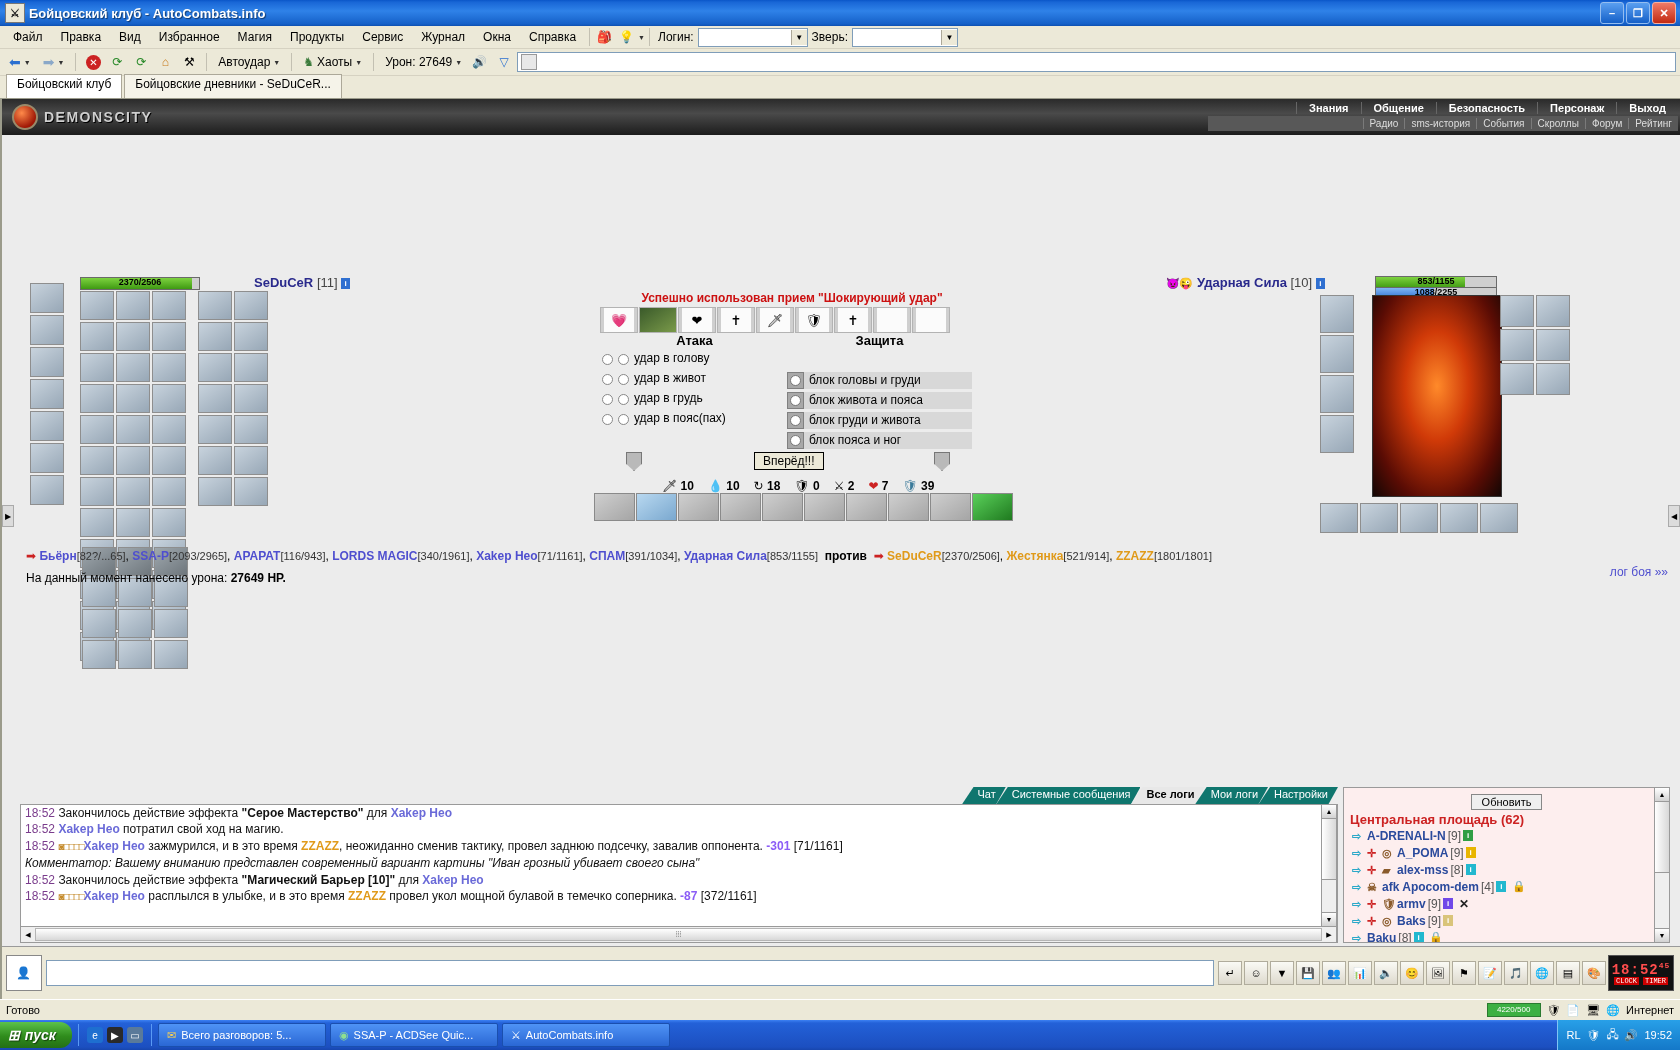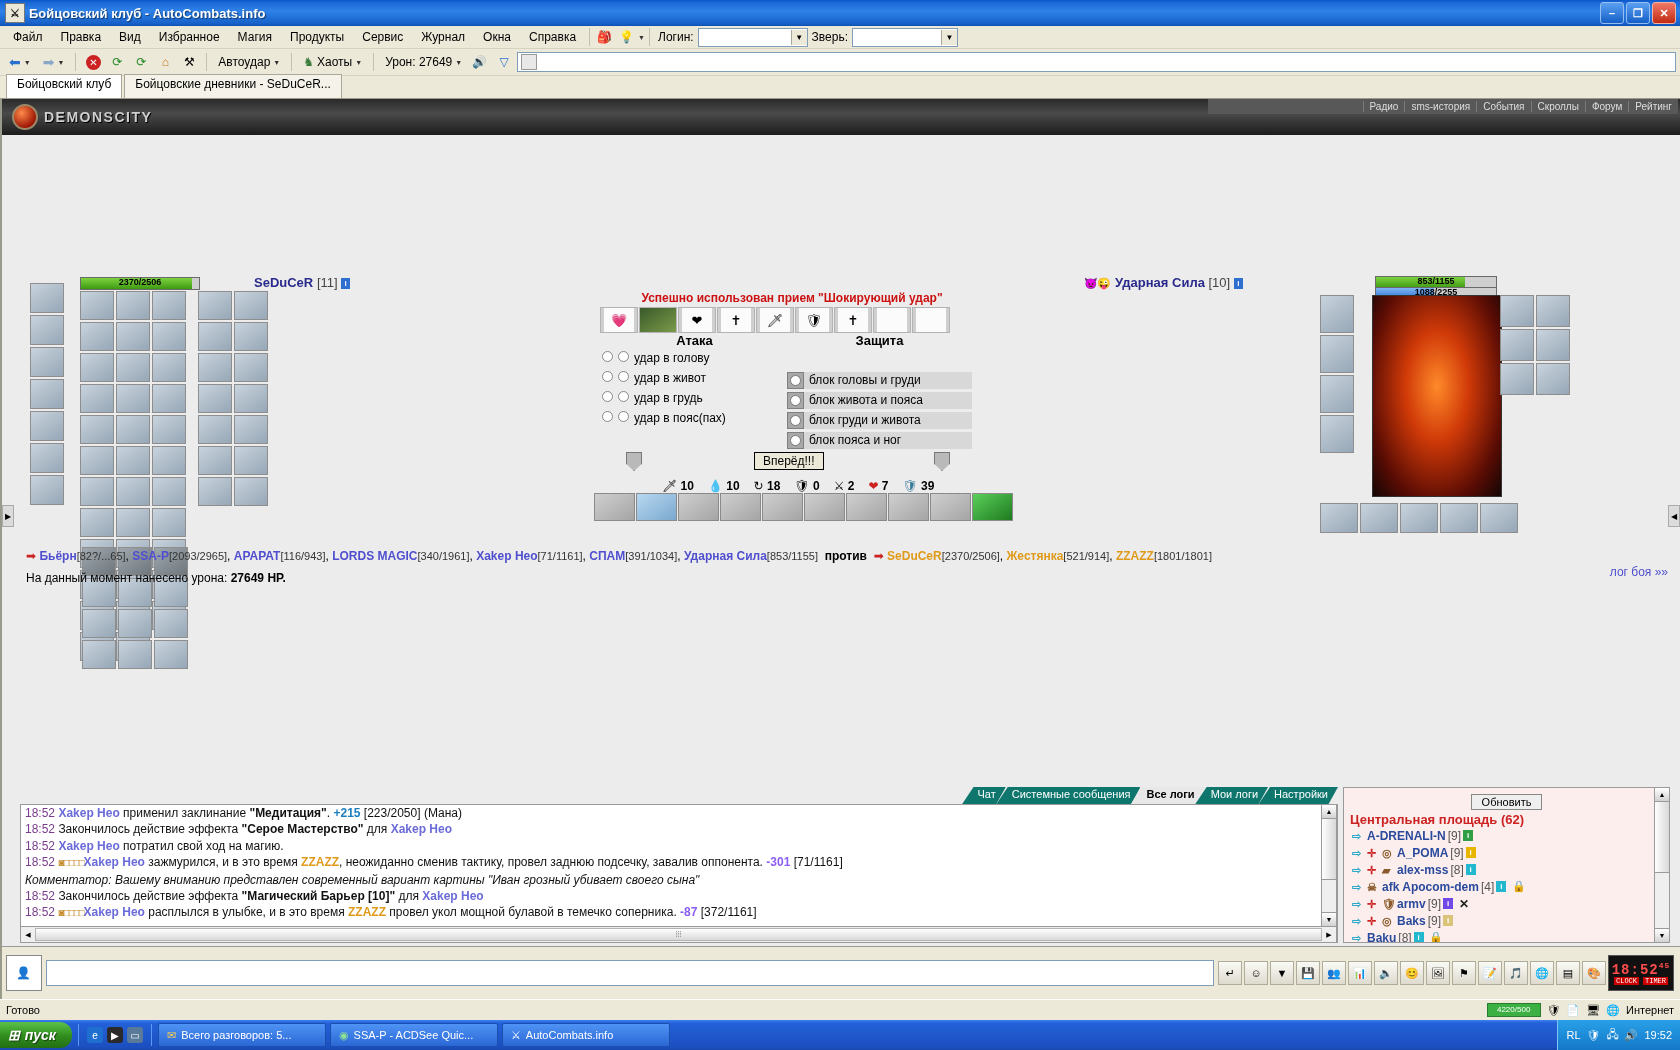--- a/index.html
+++ b/index.html
@@ -68,21 +68,21 @@
   
   .cmsg{position:absolute;left:590;top:156px;width:400px;text-align:center;color:#cc1111;font-weight:bold;font-size:12px;}
   .scrolls{position:absolute;left:598px;top:172px;display:flex;gap:1px;}
   .scr{width:36px;height:24px;background:linear-gradient(90deg,#cfcfcf 0 3px,#fbfbfb 3px 33px,#cfcfcf 33px 36px);
     border:1px solid #b3b3b3;display:flex;align-items:center;justify-content:center;font-size:13px;}
   .atkpanel{position:absolute;left:600px;top:198px;width:370px;}
   .colhdr{display:flex;font-weight:bold;font-size:13px;}
   .colhdr .a{width:185px;text-align:center;}
   .colhdr .d{width:185px;text-align:center;}
   .arow{display:flex;align-items:center;height:20px;}
-  .acell{width:185px;display:flex;align-items:flex-start;gap:5px;font-size:12px;}
+  .acell{width:185px;display:flex;align-items:flex-end;gap:5px;font-size:12px;}
   .dcell{width:185px;display:flex;align-items:center;gap:5px;font-size:12px;background:#d8d8d8;margin-top:44px;}
   .radio{width:11px;height:11px;border-radius:50%;border:1px solid #888;background:#fff;box-sizing:border-box;}
   .chk{width:15px;height:15px;background:#a8a8a8;border:1px solid #808080;display:flex;align-items:center;justify-content:center;}
   .chk i{width:9px;height:9px;border-radius:50%;background:#fff;border:1px solid #777;display:block;}
   .gobtn{position:absolute;left:752px;top:317px;border:1px solid #000;background:#ece9d8;font-size:12px;padding:1px 8px;}
   .shield{width:14px;height:17px;background:#b9b9b9;border:1px solid #777;
     clip-path:polygon(0 0,100% 0,100% 62%,50% 100%,0 62%);}
   .statrow{position:absolute;left:660px;top:344px;display:flex;gap:14px;font-size:12px;align-items:center;}
   .statrow b{font-weight:bold;}
   .abilbar{position:absolute;left:592px;top:358px;display:flex;gap:1px;}
@@ -252,20 +252,27 @@
   </div>
 
   <div class="viewport">
 
     <div class="gamehdr">
       <div class="logo">
         <div class="orb"></div>
         <div class="nm">DEMONSCITY</div>
       </div>
       <div class="navwrap">
+        <div class="nav1">
+          <a>Знания</a>
+          <a>Общение</a>
+          <a>Безопасность</a>
+          <a>Персонаж</a>
+          <a>Выход</a>
+        </div>
         <div class="nav2">
           <a>Радио</a>
           <a>sms-история</a>
           <a>События</a>
           <a>Скроллы</a>
           <a>Форум</a>
           <a>Рейтинг</a>
         </div>
       </div>
     </div>
@@ -456,21 +463,21 @@
         <div class="abil"></div>
         <div class="abil"></div>
         <div class="abil"></div>
         <div class="abil"></div>
         <div class="abil"></div>
         <div class="abil"></div>
         <div class="abil"></div>
         <div class="abil" style="background:linear-gradient(145deg,#5ad05a,#1f7a1f)"></div>
       </div>
 
-      <div class="pname" style="left:1082px;top:140px;color:#2a2a8c">
+      <div class="pname" style="left:1164px;top:140px;color:#2a2a8c">
         <span style="font-size:11px">😈😜</span>
         <span>Ударная Сила</span>
         <span class="lvl">[10]</span>
         <span class="ibadge">i</span>
       </div>
 
       <div class="hpbar" style="left:1373px;top:141px;width:120px">
         <div class="fill" style="width:74%"></div>
         <span>853/1155</span>
       </div>
@@ -526,21 +533,20 @@
         <div class="logtabs">
           <div class="ltab">Чат</div>
           <div class="ltab">Системные сообщения</div>
           <div class="ltab active">Все логи</div>
           <div class="ltab">Мои логи</div>
           <div class="ltab">Настройки</div>
         </div>
 
         <div class="logbox">
           <div id="log-lines">
-              <div class="logline"><span class="ts">18:52 </span><span class="u1">Xakep Heo</span><span> применил заклинание </span><span style="font-weight: bold;">"Медитация"</span><span>. </span><span class="pos">+215</span><span> [223/2050] (Мана)</span></div>
               <div class="logline"><span class="ts">18:52 </span><span>Закончилось действие эффекта </span><span style="font-weight: bold;">"Серое Мастерство"</span><span> для </span><span class="u1">Xakep Heo</span></div>
               <div class="logline"><span class="ts">18:52 </span><span class="u1">Xakep Heo</span><span> потратил свой ход на магию.</span></div>
               <div class="logline"><span class="ts">18:52 </span><span class="pips">◙□□□□ </span><span class="u1">Xakep Heo</span><span> зажмурился, и в это время </span><span class="u2">ZZAZZ</span><span>, неожиданно сменив тактику, провел заднюю подсечку, завалив оппонента. </span><span class="neg">-301</span><span> [71/1161]</span></div>
               <div class="logline"><span class="cmt">Комментатор: Вашему вниманию представлен современный вариант картины "Иван грозный убивает своего сына"</span></div>
               <div class="logline"><span class="ts">18:52 </span><span>Закончилось действие эффекта </span><span style="font-weight: bold;">"Магический Барьер [10]"</span><span> для </span><span class="u1">Xakep Heo</span></div>
               <div class="logline"><span class="ts">18:52 </span><span class="pips">◙□□□□ </span><span class="u1">Xakep Heo</span><span> расплылся в улыбке, и в это время </span><span class="u2">ZZAZZ</span><span> провел укол мощной булавой в темечко соперника. </span><span class="neg">-87</span><span> [372/1161]</span></div>
             </div>
         </div>
 
         <div class="sbar" style="right:333px;top:17px;bottom:16px;">

